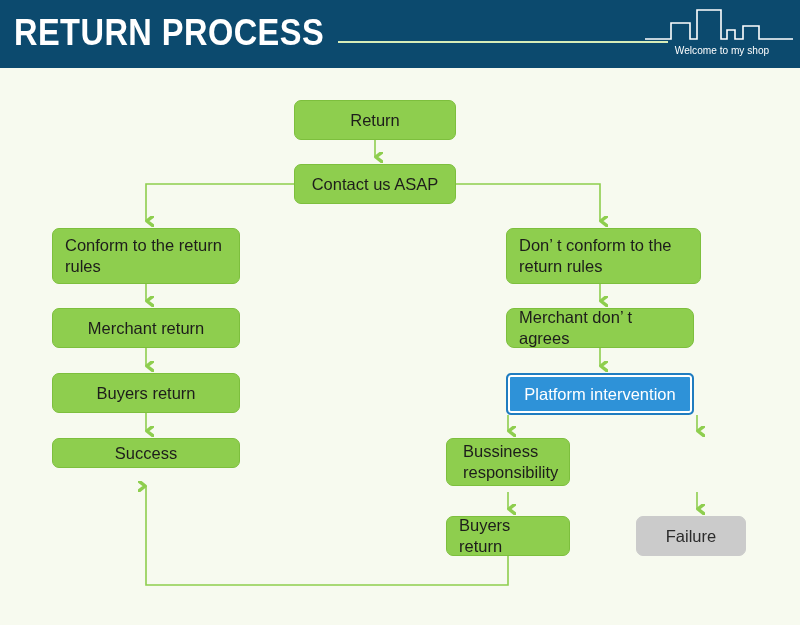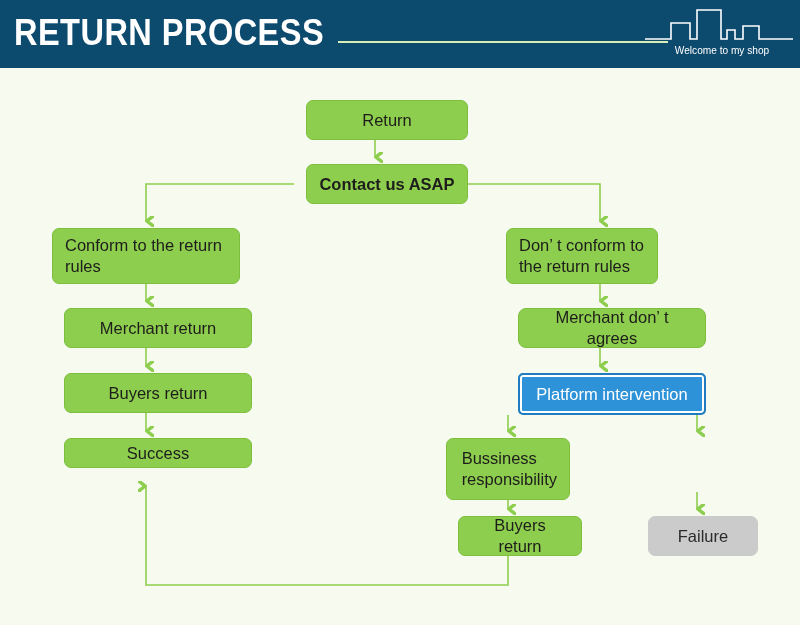--- a/index.html
+++ b/index.html
@@ -84,22 +84,22 @@
     border-radius: 7px;
     color: #1d1d1b;
     font-size: 16.5px;
     line-height: 21px;
     display: flex;
     align-items: center;
     padding: 0 12px;
     z-index: 2;
   }
 
-  .node.center  { justify-content: center; text-align: center; margin-left: 12px; }
-  .node.leftal  { justify-content: flex-end; text-align: left; }
+  .node.center  { justify-content: center; text-align: left; }
+  .node.leftal  { justify-content: flex-start; text-align: left; }
 
   .node.platform {
     background: #2e92d8;
     border: 2px solid #1f7cc0;
     color: #ffffff;
     box-shadow: inset 0 0 0 2px #ffffff;
     border-radius: 5px;
   }
 
   .node.failure {
@@ -155,29 +155,29 @@
       <line x1="697" y1="424" x2="697" y2="441" marker-end="url(#chev)"></line>
 
       <path d="M508,488 L508,517 L146,517 L146,418" marker-end="url(#chev)"></path>
     </g>
   </svg>
 
   <div class="node center" style="left:294px; top:32px; width:162px; height:40px;">
     <span>Return</span>
   </div>
 
-  <div class="node center" style="left:294px; top:96px; width:162px; height:40px;font-weight:bold;">
+  <div class="node center" style="left:294px; top:96px; width:162px; height:40px;">
     <span>Contact us ASAP</span>
   </div>
 
   <div class="node leftal" style="left:52px; top:160px; width:188px; height:56px;">
     <span>Conform to the return rules</span>
   </div>
 
-  <div class="node leftal" style="left:506px; top:160px; width:152px; height:56px;">
+  <div class="node leftal" style="left:506px; top:160px; width:195px; height:56px;">
     <span>Don’ t conform to the return rules</span>
   </div>
 
   <div class="node center" style="left:52px; top:240px; width:188px; height:40px;">
     <span>Merchant return</span>
   </div>
 
   <div class="node center" style="left:506px; top:240px; width:188px; height:40px;border-radius:8px;">
     <span>Merchant don’ t agrees</span>
   </div>
@@ -187,21 +187,21 @@
   </div>
 
   <div class="node center platform" style="left:506px; top:305px; width:188px; height:42px;">
     <span>Platform intervention</span>
   </div>
 
   <div class="node center" style="left:52px; top:370px; width:188px; height:30px;">
     <span>Success</span>
   </div>
 
-  <div class="node leftal" style="left:446px; top:370px; width:124px; height:62px;padding-left:16px;">
+  <div class="node leftal" style="left:446px; top:370px; width:124px; height:48px;padding-left:16px;">
     <span>Bussiness responsibility</span>
   </div>
 
 
   <div class="node center" style="left:446px; top:448px; width:124px; height:40px;">
     <span>Buyers return</span>
   </div>
 
   <div class="node center failure" style="left:636px; top:448px; width:110px; height:40px;">
     <span>Failure</span>

